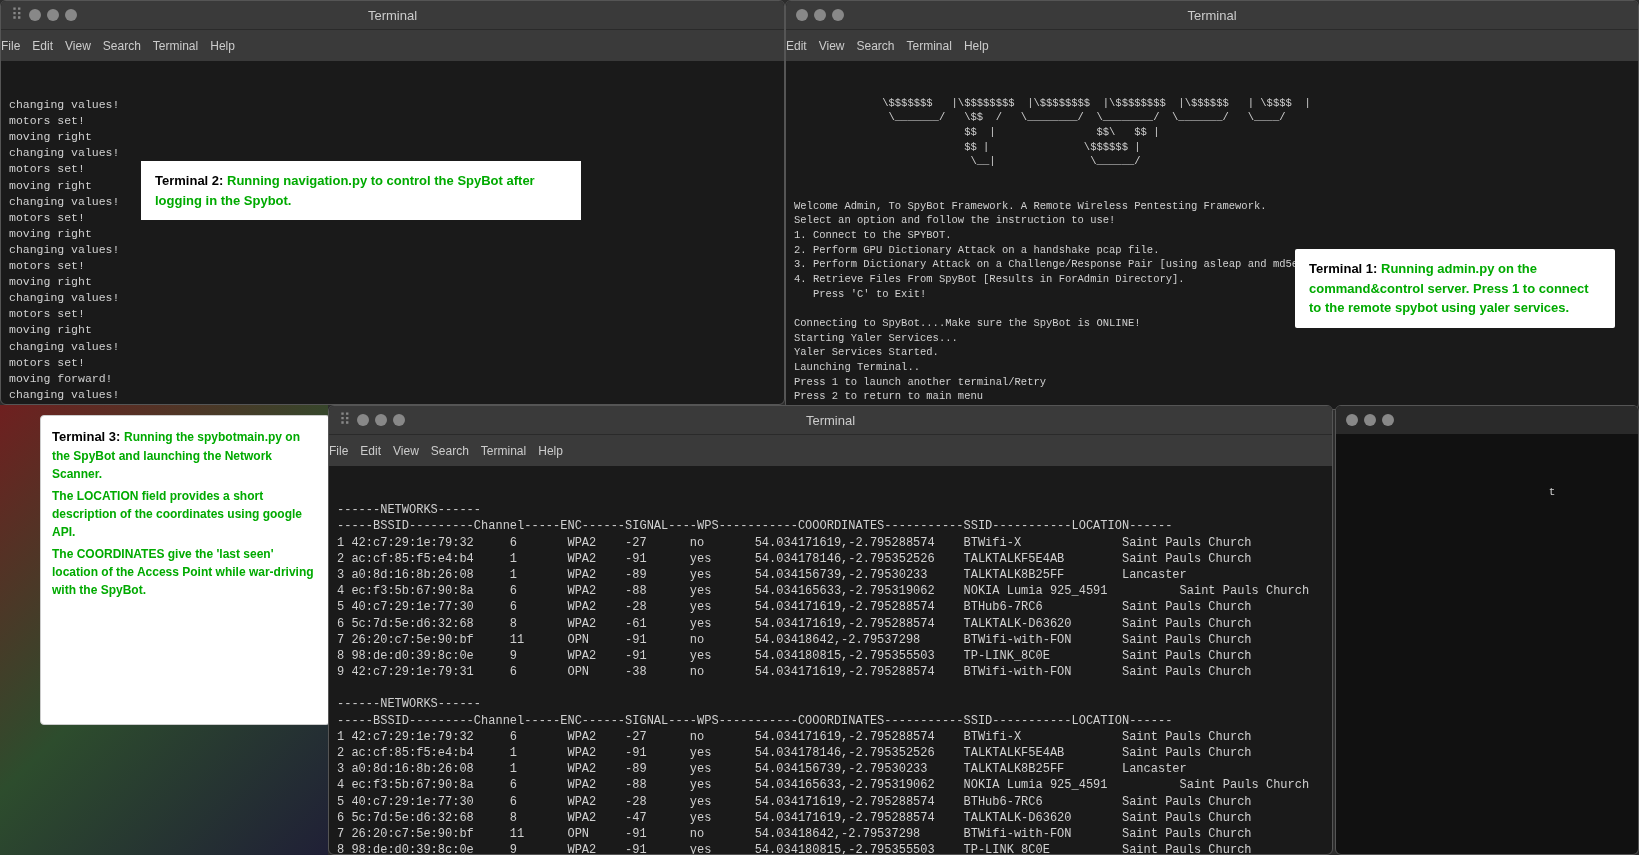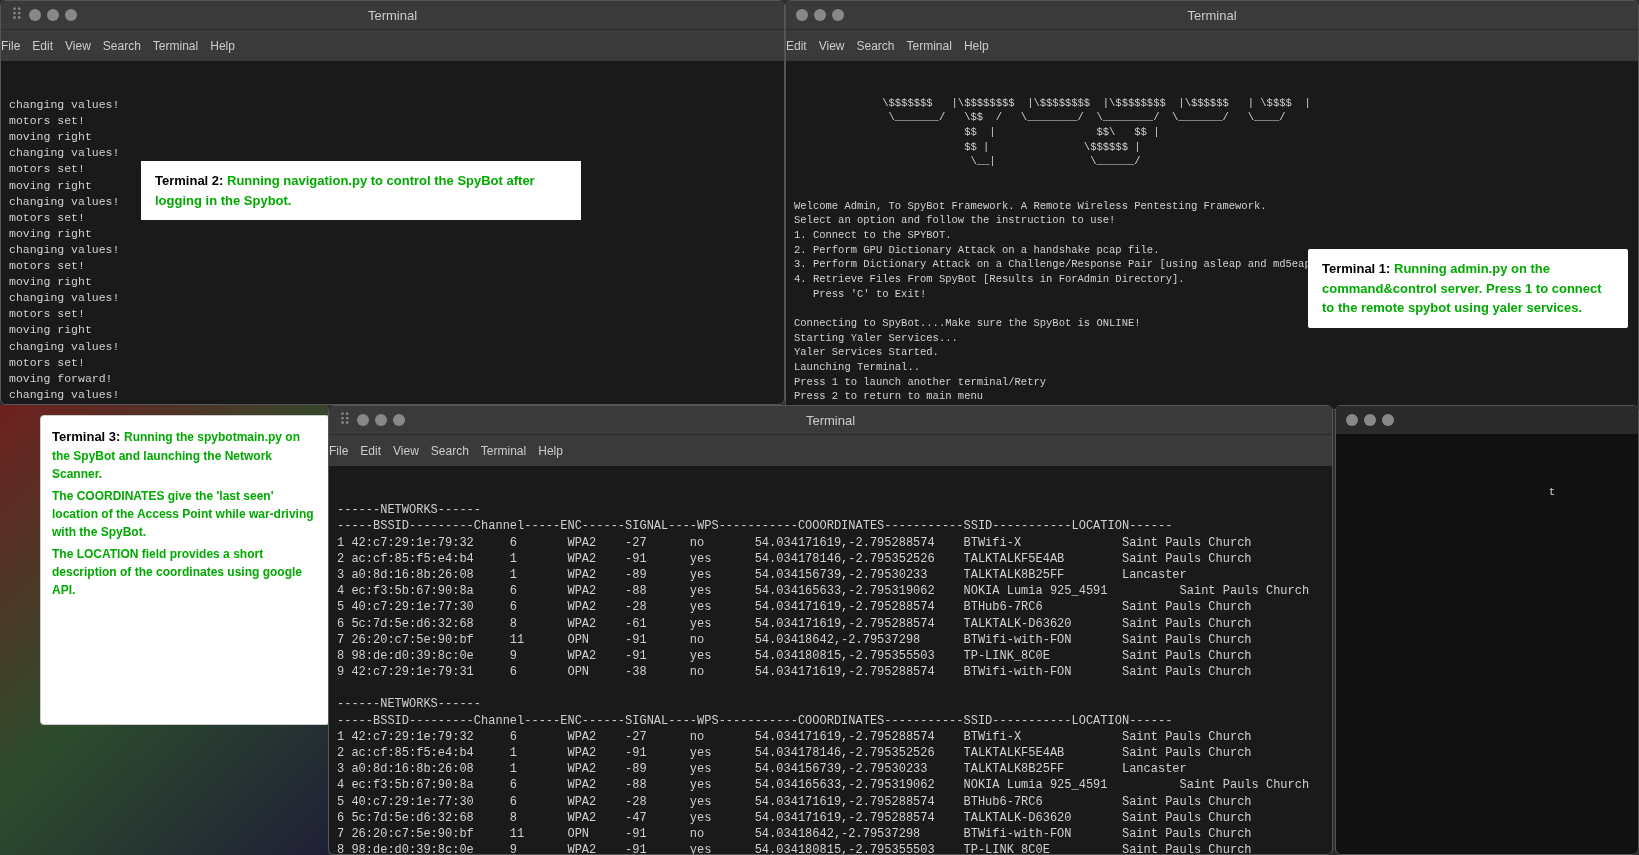--- a/index.html
+++ b/index.html
@@ -249,29 +249,29 @@
 Starting Yaler Services...
 Yaler Services Started.
 Launching Terminal..
 Press 1 to launch another terminal/Retry
 Press 2 to return to main menu
 Launching Terminal..
 Press 1 to launch another terminal/Retry
 [*] Press 2 to return to main menu</span>
   </div>
 
-  <div style="position:absolute; right:10px; top:248px; background:white; padding:10px 14px; border-radius:2px; max-width:320px; font-family:-apple-system,sans-serif; font-size:13px; line-height:1.5; color:#000;">
+  <div style="position:absolute; right:23px; top:248px; background:white; padding:10px 14px; border-radius:2px; max-width:320px; font-family:-apple-system,sans-serif; font-size:13px; line-height:1.5; color:#000;">
     <span style="font-weight:bold;">Terminal 1: </span><span style="color:#00aa00; font-weight:bold;">Running admin.py on the command&amp;control server. Press 1 to connect to the remote spybot using yaler services.</span>
   </div>
 </div>
 
 <div id="term3-box">
   <span style="font-weight:bold; font-size:13px;">Terminal 3: </span><span style="color:#00aa00; font-weight:bold; font-size:12px;">Running the spybotmain.py on the SpyBot and launching the Network Scanner.<br></span>
+  <span style="color:#00aa00; font-weight:bold; font-size:12px; display:block; margin-top:4px;">The LOCATION field provides a short description of the coordinates using google API.</span>
   <span style="color:#00aa00; font-weight:bold; font-size:12px; display:block; margin-top:4px;">The COORDINATES give the 'last seen' location of the Access Point while war-driving with the SpyBot.<br></span>
-  <span style="color:#00aa00; font-weight:bold; font-size:12px; display:block; margin-top:4px;">The LOCATION field provides a short description of the coordinates using google API.</span>
 </div>
 
 <div class="terminal-window" id="term4" style="left:328px; top:405px; width:1005px; height:450px;">
   <div class="terminal-titlebar">
     <span class="drag-handle" style="color:#888; margin-right:6px;">⠿</span>
     <div class="traffic-lights">
       <div class="traffic-light tl-gray"></div>
       <div class="traffic-light tl-gray"></div>
       <div class="traffic-light tl-gray"></div>
     </div>

